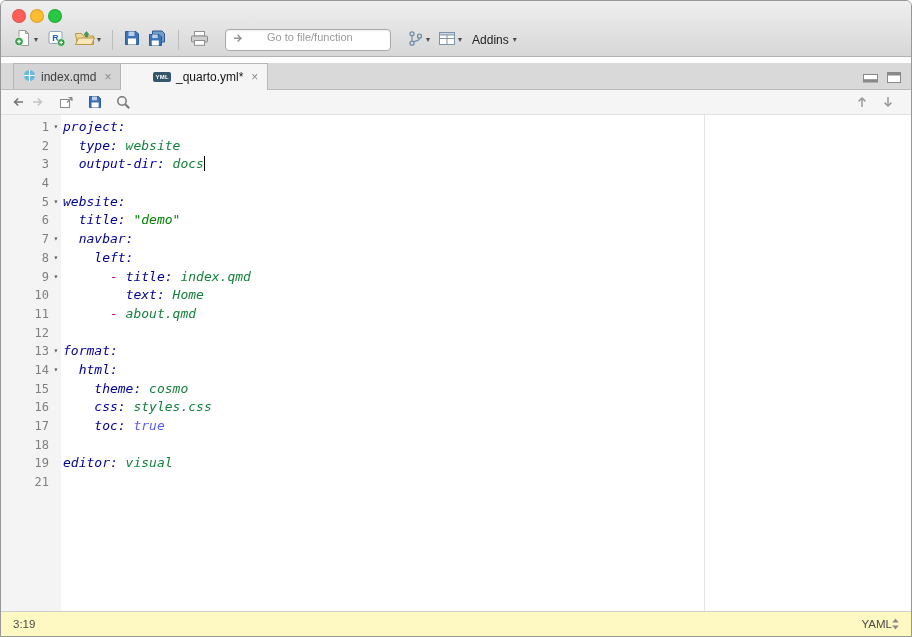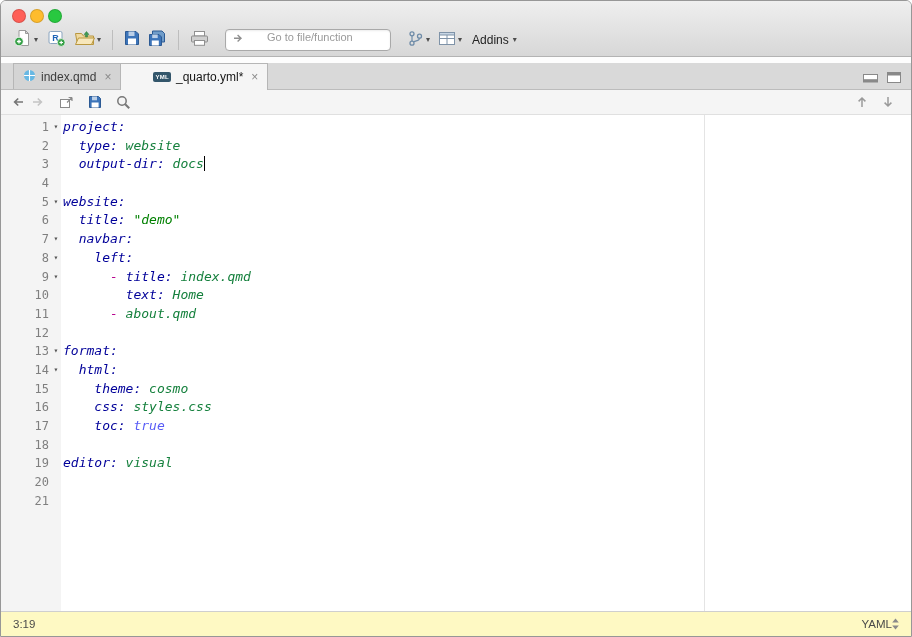--- a/index.html
+++ b/index.html
@@ -350,25 +350,20 @@
           <span class="ln">18</span>
           <span class="fold"></span>
           <span class="code"></span>
         </div>
         <div class="code-row">
           <span class="ln">19</span>
           <span class="fold"></span>
           <span class="code"><span class="tok-key">editor:</span><span class="tok-plain"> visual</span></span>
         </div>
         <div class="code-row">
-          <span class="ln">20</span>
-          <span class="fold"></span>
-          <span class="code"></span>
-        </div>
-        <div class="code-row">
           <span class="ln">21</span>
           <span class="fold"></span>
           <span class="code"></span>
         </div>
       </div>
   </div>
 
   <div class="statusbar">
     <span>3:19</span>
     <span class="status-right">

